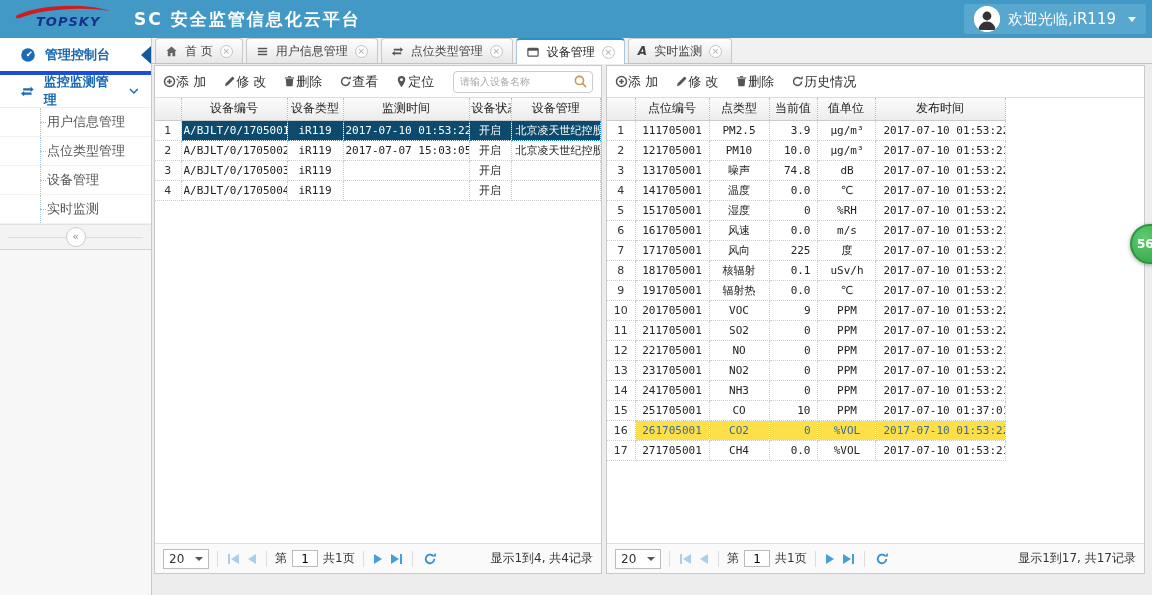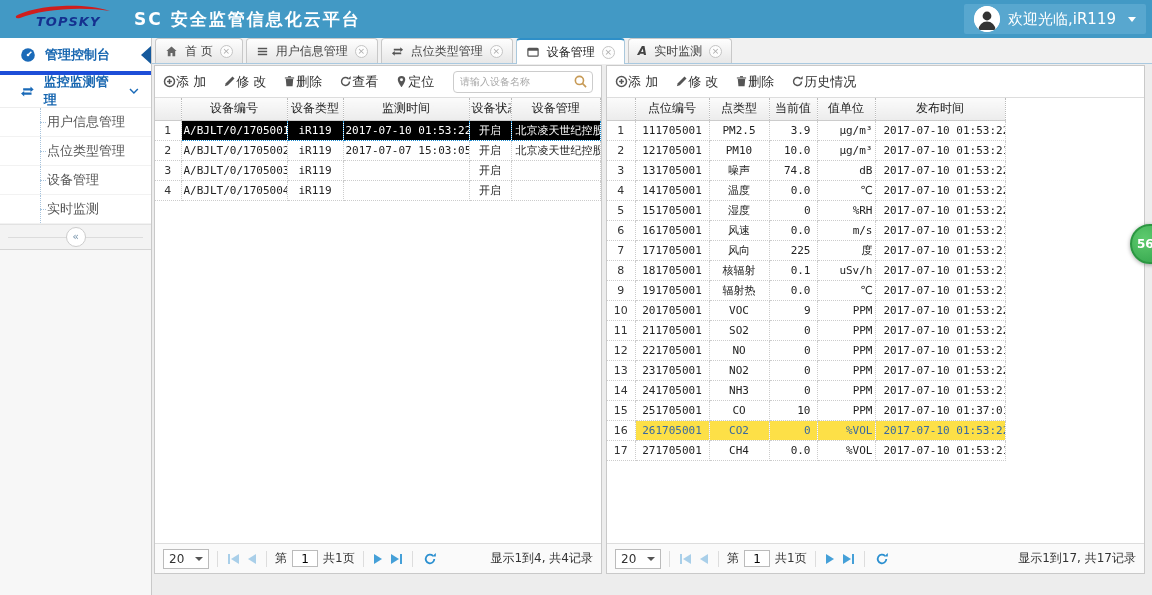--- a/index.html
+++ b/index.html
@@ -57,23 +57,23 @@
   .tbl-right { width:398px; }
   th { background:linear-gradient(#fbfbfb,#ececec); border-right:1px dotted #bbb; border-bottom:1px solid #ccc; height:22px; font-weight:normal; font-size:12px; color:#222; white-space:nowrap; overflow:hidden; padding:0 2px; cursor:pointer; }
   td { height:20px; border-right:1px dotted #ccc; border-bottom:1px dotted #ccc; font-family:"DejaVu Sans Mono","DejaVu Sans",monospace; font-size:11px; color:#222; padding:0 2px; white-space:nowrap; overflow:hidden; text-align:center; }
   td.num { font-family:"DejaVu Sans",sans-serif; color:#333; }
   .tbl-left th:nth-child(1){width:26px} .tbl-left th:nth-child(2){width:106px} .tbl-left th:nth-child(3){width:56px}
   .tbl-left th:nth-child(4){width:126px} .tbl-left th:nth-child(5){width:42px}
   .tbl-left td:nth-child(6){text-align:left; padding-left:4px;}
   .tbl-right th:nth-child(1){width:28px} .tbl-right th:nth-child(2){width:74px} .tbl-right th:nth-child(3){width:60px}
   .tbl-right th:nth-child(4){width:48px} .tbl-right th:nth-child(5){width:58px} .tbl-right th:nth-child(6){width:130px}
   .tbl-right td:nth-child(4){text-align:right; padding-right:6px;}
-  .tbl-right td:nth-child(5){text-align:right; padding-left:4px;}
+  .tbl-right td:nth-child(5){text-align:center; padding-left:4px;}
   .tbl-right td:nth-child(6){text-align:left; padding-left:8px;}
-  tr.selected td:not(.num) { background:#000000; color:#fff; border-color:#1a8ace; }
+  tr.selected td:not(.num) { background:#0c4a6e; color:#fff; border-color:#1a8ace; }
   tr.hl td:not(.num) { background:#fde047; color:#39689f; }
 
   
   .pager { height:30px; flex:none; border-top:1px solid #ddd; background:#fafafa; display:flex; align-items:center; padding:0 8px; font-size:12px; color:#333; gap:5px; }
   .psel { width:46px; height:20px; border:1px solid #bbb; background:#fff; display:flex; align-items:center; justify-content:space-between; padding:0 5px; cursor:pointer; }
   .dsel { width:0; height:0; border-top:4px solid #555; border-left:4px solid transparent; border-right:4px solid transparent; }
   .psep { width:1px; height:16px; background:#ddd; margin:0 3px; }
   .pbtn { display:inline-flex; align-items:center; gap:1px; cursor:pointer; padding:0 2px; }
   .tri-l { width:0; height:0; border-right:8px solid #45a0d8; border-top:5px solid transparent; border-bottom:5px solid transparent; }
   .tri-r { width:0; height:0; border-left:8px solid #45a0d8; border-top:5px solid transparent; border-bottom:5px solid transparent; }

